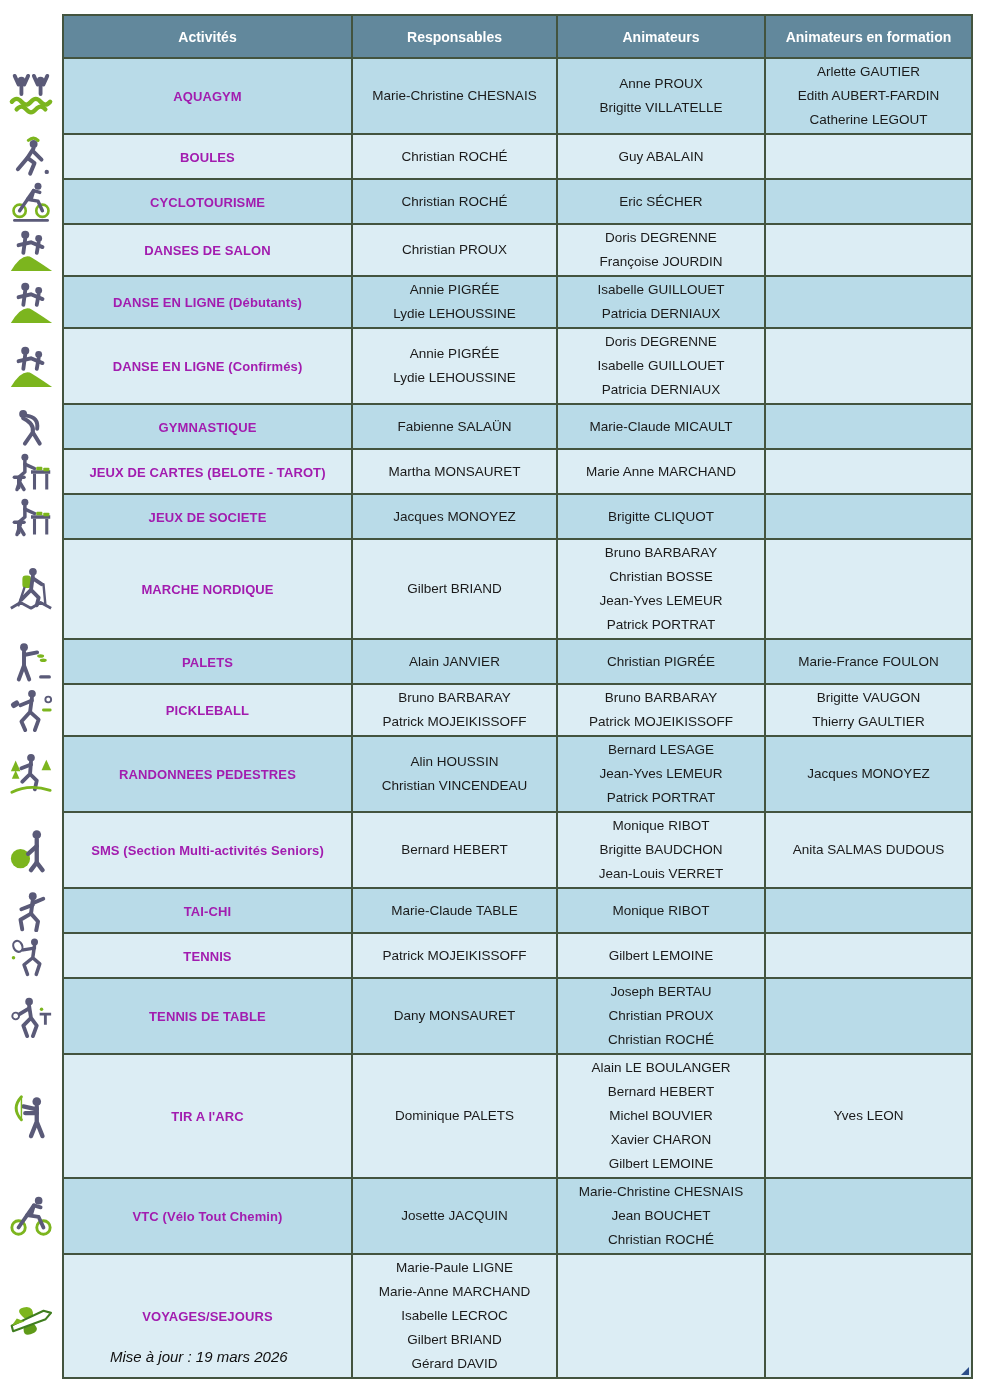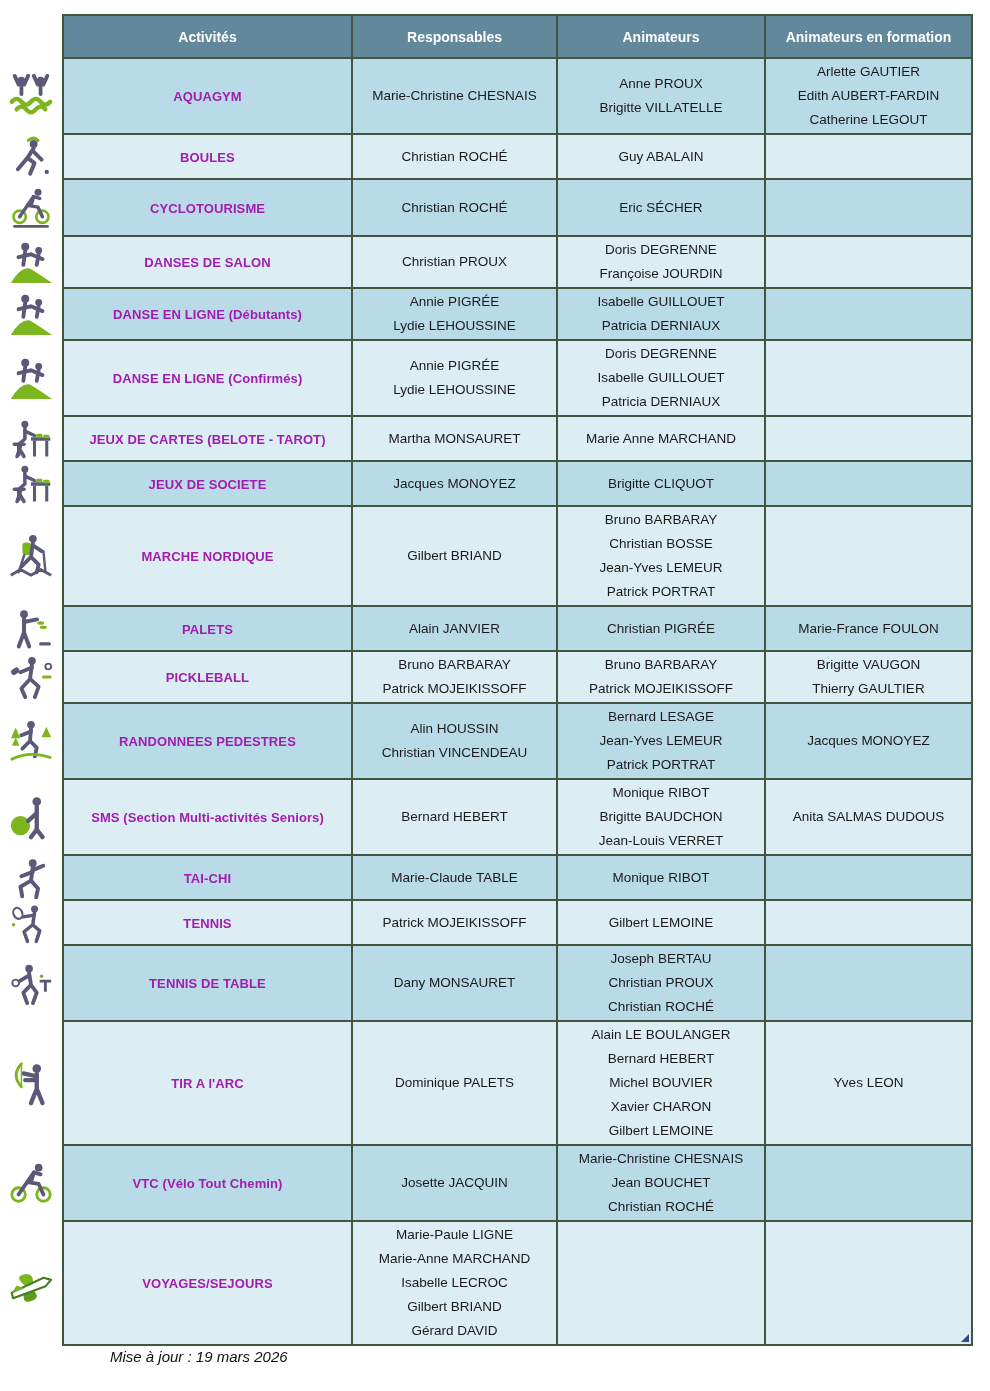--- a/index.html
+++ b/index.html
@@ -126,21 +126,21 @@
           </td>
           <td class="data"><span class="activity">BOULES</span></td>
           <td class="data">
             <div class="name-line">Christian ROCHÉ</div>
           </td>
           <td class="data">
             <div class="name-line">Guy ABALAIN</div>
           </td>
           <td class="data"></td>
         </tr>
-        <tr class="dark h45" style="height: 57px;">
+        <tr class="dark h45" style="height: 45px;">
           <td class="icon-cell">
             <span class="ico">
               <svg viewBox="0 0 48 48">
                 <g stroke="#7cb51e" stroke-width="3" fill="none">
                   <circle cx="11" cy="34" r="7"></circle>
                   <circle cx="37" cy="34" r="7"></circle>
                 </g>
                 <g stroke="#5a5a78" stroke-width="4" fill="none" stroke-linecap="round" stroke-linejoin="round">
                   <path d="M11 34 L20 21 L32 23 L37 34"></path>
                   <path d="M20 21 L27 11 L34 13"></path>
@@ -225,20 +225,42 @@
           </td>
           <td class="data"><span class="activity">DANSE EN LIGNE (Confirmés)</span></td>
           <td class="data">
             <div class="name-line">Annie PIGRÉE</div>
             <div class="name-line">Lydie LEHOUSSINE</div>
           </td>
           <td class="data">
             <div class="name-line">Doris DEGRENNE</div>
             <div class="name-line">Isabelle GUILLOUET</div>
             <div class="name-line">Patricia DERNIAUX</div>
+          </td>
+          <td class="data"></td>
+        </tr>
+        <tr class="dark h45" style="height: 45px;">
+          <td class="icon-cell">
+            <span class="ico">
+              <svg viewBox="0 0 48 48">
+                <circle cx="15" cy="9" r="4.5" fill="#5a5a78"></circle>
+                <g stroke="#5a5a78" stroke-width="4.5" fill="none" stroke-linecap="round" stroke-linejoin="round">
+                  <path d="M19 11 Q33 13 31 26"></path>
+                  <path d="M15 14 Q28 20 26 30"></path>
+                  <path d="M26 30 L17 43 M26 30 L34 43"></path>
+                </g>
+              </svg>
+            </span>
+          </td>
+          <td class="data"><span class="activity">GYMNASTIQUE</span></td>
+          <td class="data">
+            <div class="name-line">Fabienne SALAÜN</div>
+          </td>
+          <td class="data">
+            <div class="name-line">Marie-Claude MICAULT</div>
           </td>
           <td class="data"></td>
         </tr>
         <tr class="light h45" style="height: 45px; padding-left: 28px;">
           <td class="icon-cell">
             <span class="ico">
               <svg viewBox="0 0 48 48">
                 <circle cx="17" cy="7" r="4" fill="#5a5a78"></circle>
                 <g stroke="#5a5a78" stroke-width="4" fill="none" stroke-linecap="round" stroke-linejoin="round">
                   <path d="M17 11 L17 24 L10 30 L10 42"></path>

